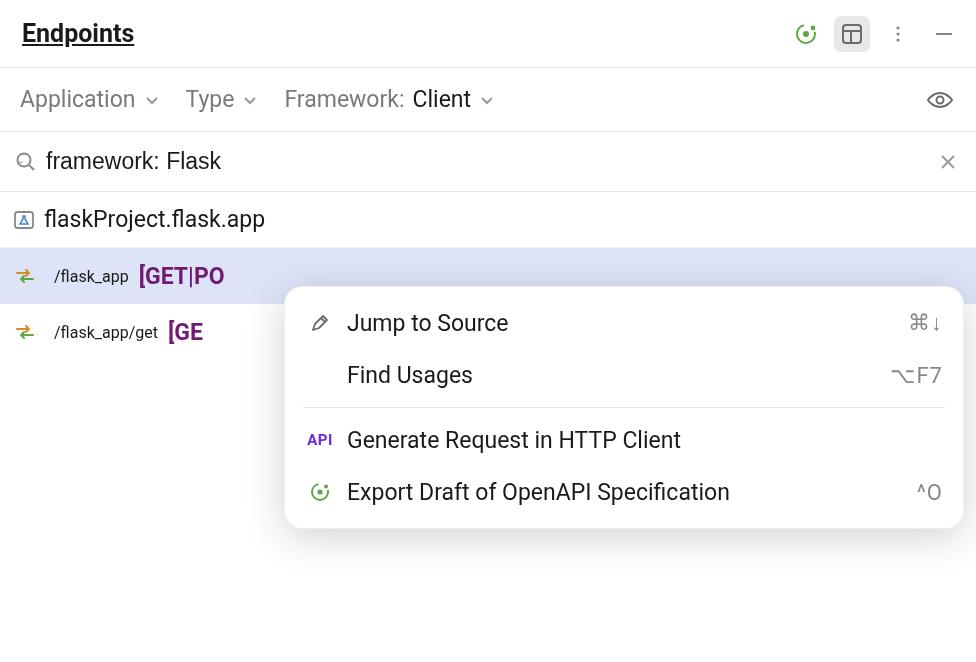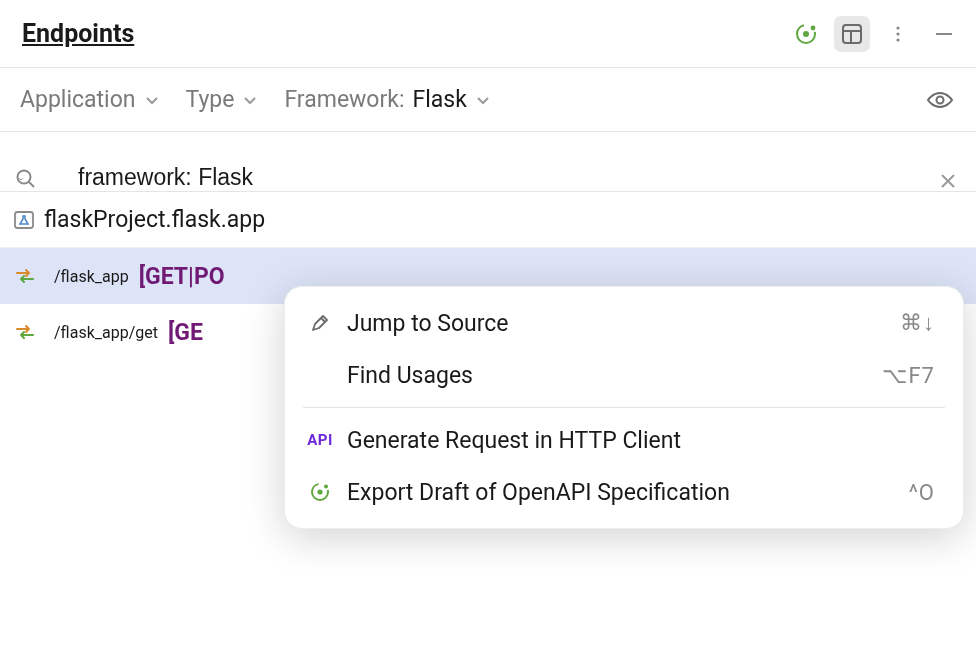--- a/index.html
+++ b/index.html
@@ -50,25 +50,24 @@
     align-items: center;
     gap: 8px;
     font-size: 23px;
     color: #7a7a7a;
     cursor: pointer;
   }
   .filter .value { color: #1a1a1a; }
   .filters-spacer { flex: 1; }
   .searchbar {
     display: flex;
-    align-items: flex-end;
+    align-items: center;
     height: 60px;
     padding: 0 18px 0 14px;
     border-bottom: 1px solid #e5e5e5;
-    gap: 32px;
   }
   .search-input {
     flex: 1;
     border: none;
     outline: none;
     font-size: 23px;
     color: #1a1a1a;
     padding-left: 8px;
     background: transparent;
   }
@@ -99,21 +98,21 @@
     background: #fff;
     border-radius: 18px;
     box-shadow: 0 8px 40px rgba(0,0,0,0.18);
     padding: 10px 0;
     border: 1px solid #eee;
   }
   .menu-item {
     display: flex;
     align-items: center;
     height: 52px;
-    padding: 0 28px 0 22px;
+    padding: 0 20px 0 22px;
     gap: 14px;
     cursor: pointer;
     font-size: 23px;
   }
   .menu-icon { width: 26px; display:flex; align-items:center; justify-content:center; }
   .menu-label { flex: 1; }
   .menu-shortcut { color: #888; font-size: 22px; letter-spacing: 1px; }
   .menu-divider {
     height: 1px;
     background: #e4e4e4;
@@ -173,21 +172,21 @@
       </svg>
   </div>
   <div class="filter">
     <span>Type</span>
     <svg width="16" height="16" viewBox="0 0 16 16" class="chevron">
         <path d="M3 6l5 5 5-5" fill="none" stroke="currentColor" stroke-width="2"></path>
       </svg>
   </div>
   <div class="filter">
     <span>Framework:</span>
-    <span class="value">Flask</span>
+    <span class="value">Client</span>
     <svg width="16" height="16" viewBox="0 0 16 16" class="chevron">
         <path d="M3 6l5 5 5-5" fill="none" stroke="currentColor" stroke-width="2"></path>
       </svg>
   </div>
   <div class="filters-spacer"></div>
   <div class="icon-btn">
     <svg width="28" height="28" viewBox="0 0 28 28">
       <path d="M2 14s4.5-7 12-7 12 7 12 7-4.5 7-12 7S2 14 2 14z" fill="none" stroke="#6b6b6b" stroke-width="2"></path>
       <circle cx="14" cy="14" r="3.5" fill="none" stroke="#6b6b6b" stroke-width="2"></circle>
     </svg>

